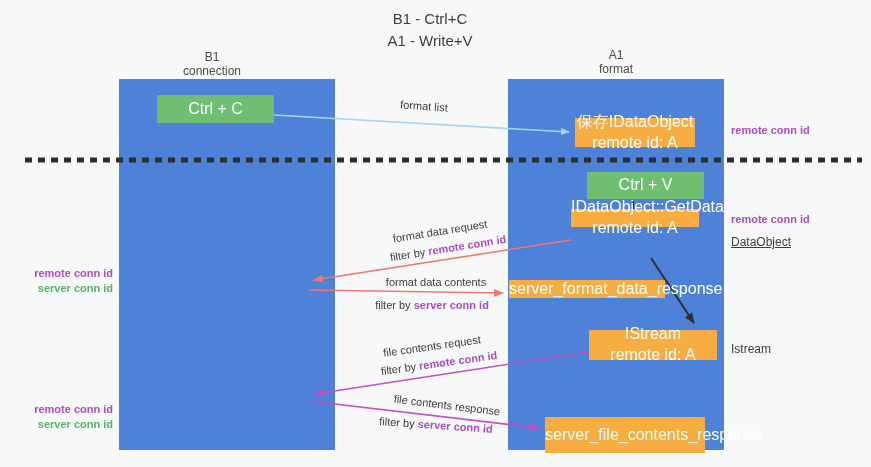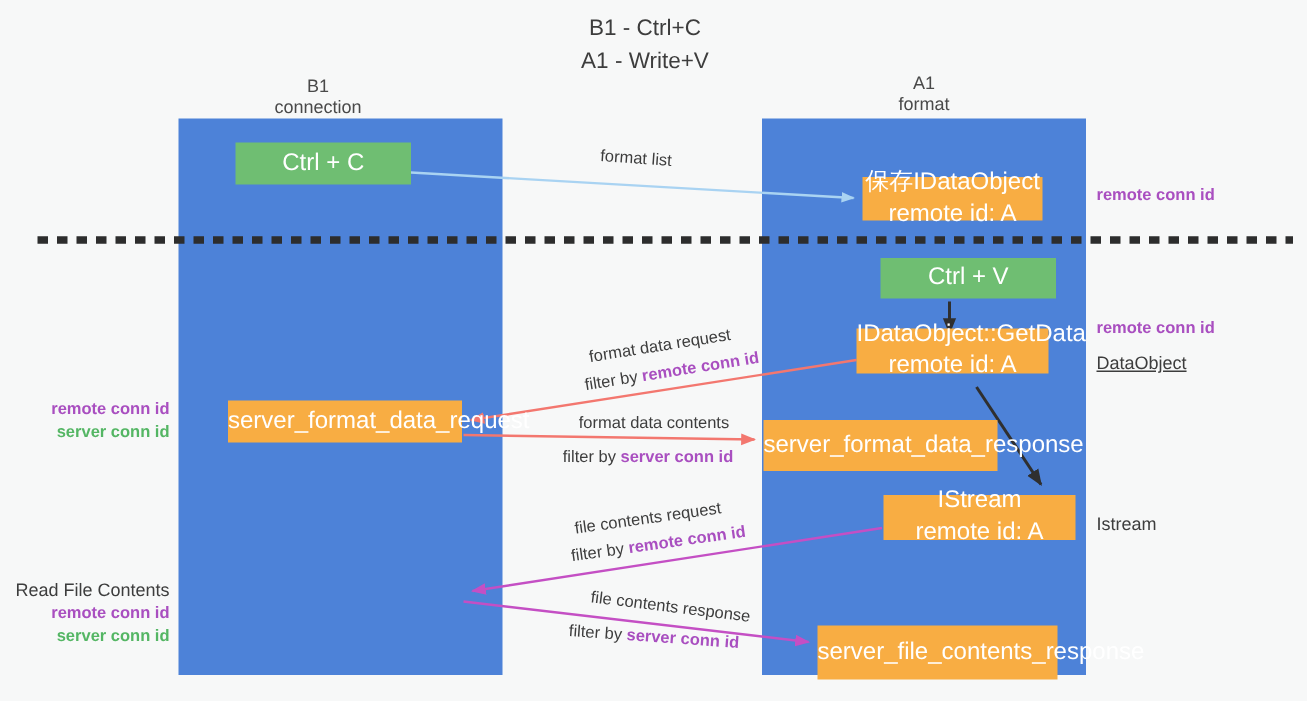--- a/index.html
+++ b/index.html
@@ -134,30 +134,27 @@
 
   <div class="node orange abs" style="left:575px;top:118px;width:120px;height:29px;">
     <span>保存IDataObject</span>
     <span>remote id: A</span>
   </div>
 
   <div class="node green abs" style="left:575px;top:172px;width:117px;height:27px;margin-left:12px;">
     <span>Ctrl + V</span>
   </div>
 
-  <div class="node orange abs" style="left:571px;top:219px;width:128px;height:30px;">
+  <div class="node orange abs" style="left:571px;top:209px;width:128px;height:18px;">
     <span>IDataObject::GetData</span>
     <span>remote id: A</span>
   </div>
 
-  <div class="node orange abs" style="left:152px;top:267px;width:156px;height:28px;">
-    <span>server_format_data_request</span>
-  </div>
-
-  <div class="node orange abs" style="left:509px;top:280px;width:156px;height:34px;">
+
+  <div class="node orange abs" style="left:509px;top:280px;width:156px;height:18px;">
     <span>server_format_data_response</span>
   </div>
 
   <div class="node orange abs" style="left:589px;top:330px;width:128px;height:30px;">
     <span>IStream</span>
     <span>remote id: A</span>
   </div>
 
 
   <div class="node orange abs" style="left:545px;top:417px;width:160px;height:36px;">
@@ -188,21 +185,20 @@
 
   <div class="mid-label abs rot-down4" style="left:436px;top:425px;">
     <span>filter by </span><span class="hl-purple">server conn id</span>
   </div>
 
   <div class="side-label left-col abs" style="left:0px;top:266px;width:113px;">
     <div class="hl-purple">remote conn id</div>
     <div class="hl-green">server conn id</div>
   </div>
 
-  <div class="side-label plain left-col abs" style="left:0px;top:385px;width:113px;"><span>Read File Contents</span></div>
 
   <div class="side-label left-col abs" style="left:0px;top:402px;width:113px;">
     <div class="hl-purple">remote conn id</div>
     <div class="hl-green">server conn id</div>
   </div>
 
   <div class="side-label hl-purple right-col abs" style="left:731px;top:123px;"><span>remote conn id</span></div>
 
   <div class="side-label hl-purple right-col abs" style="left:731px;top:212px;"><span>remote conn id</span></div>
 

